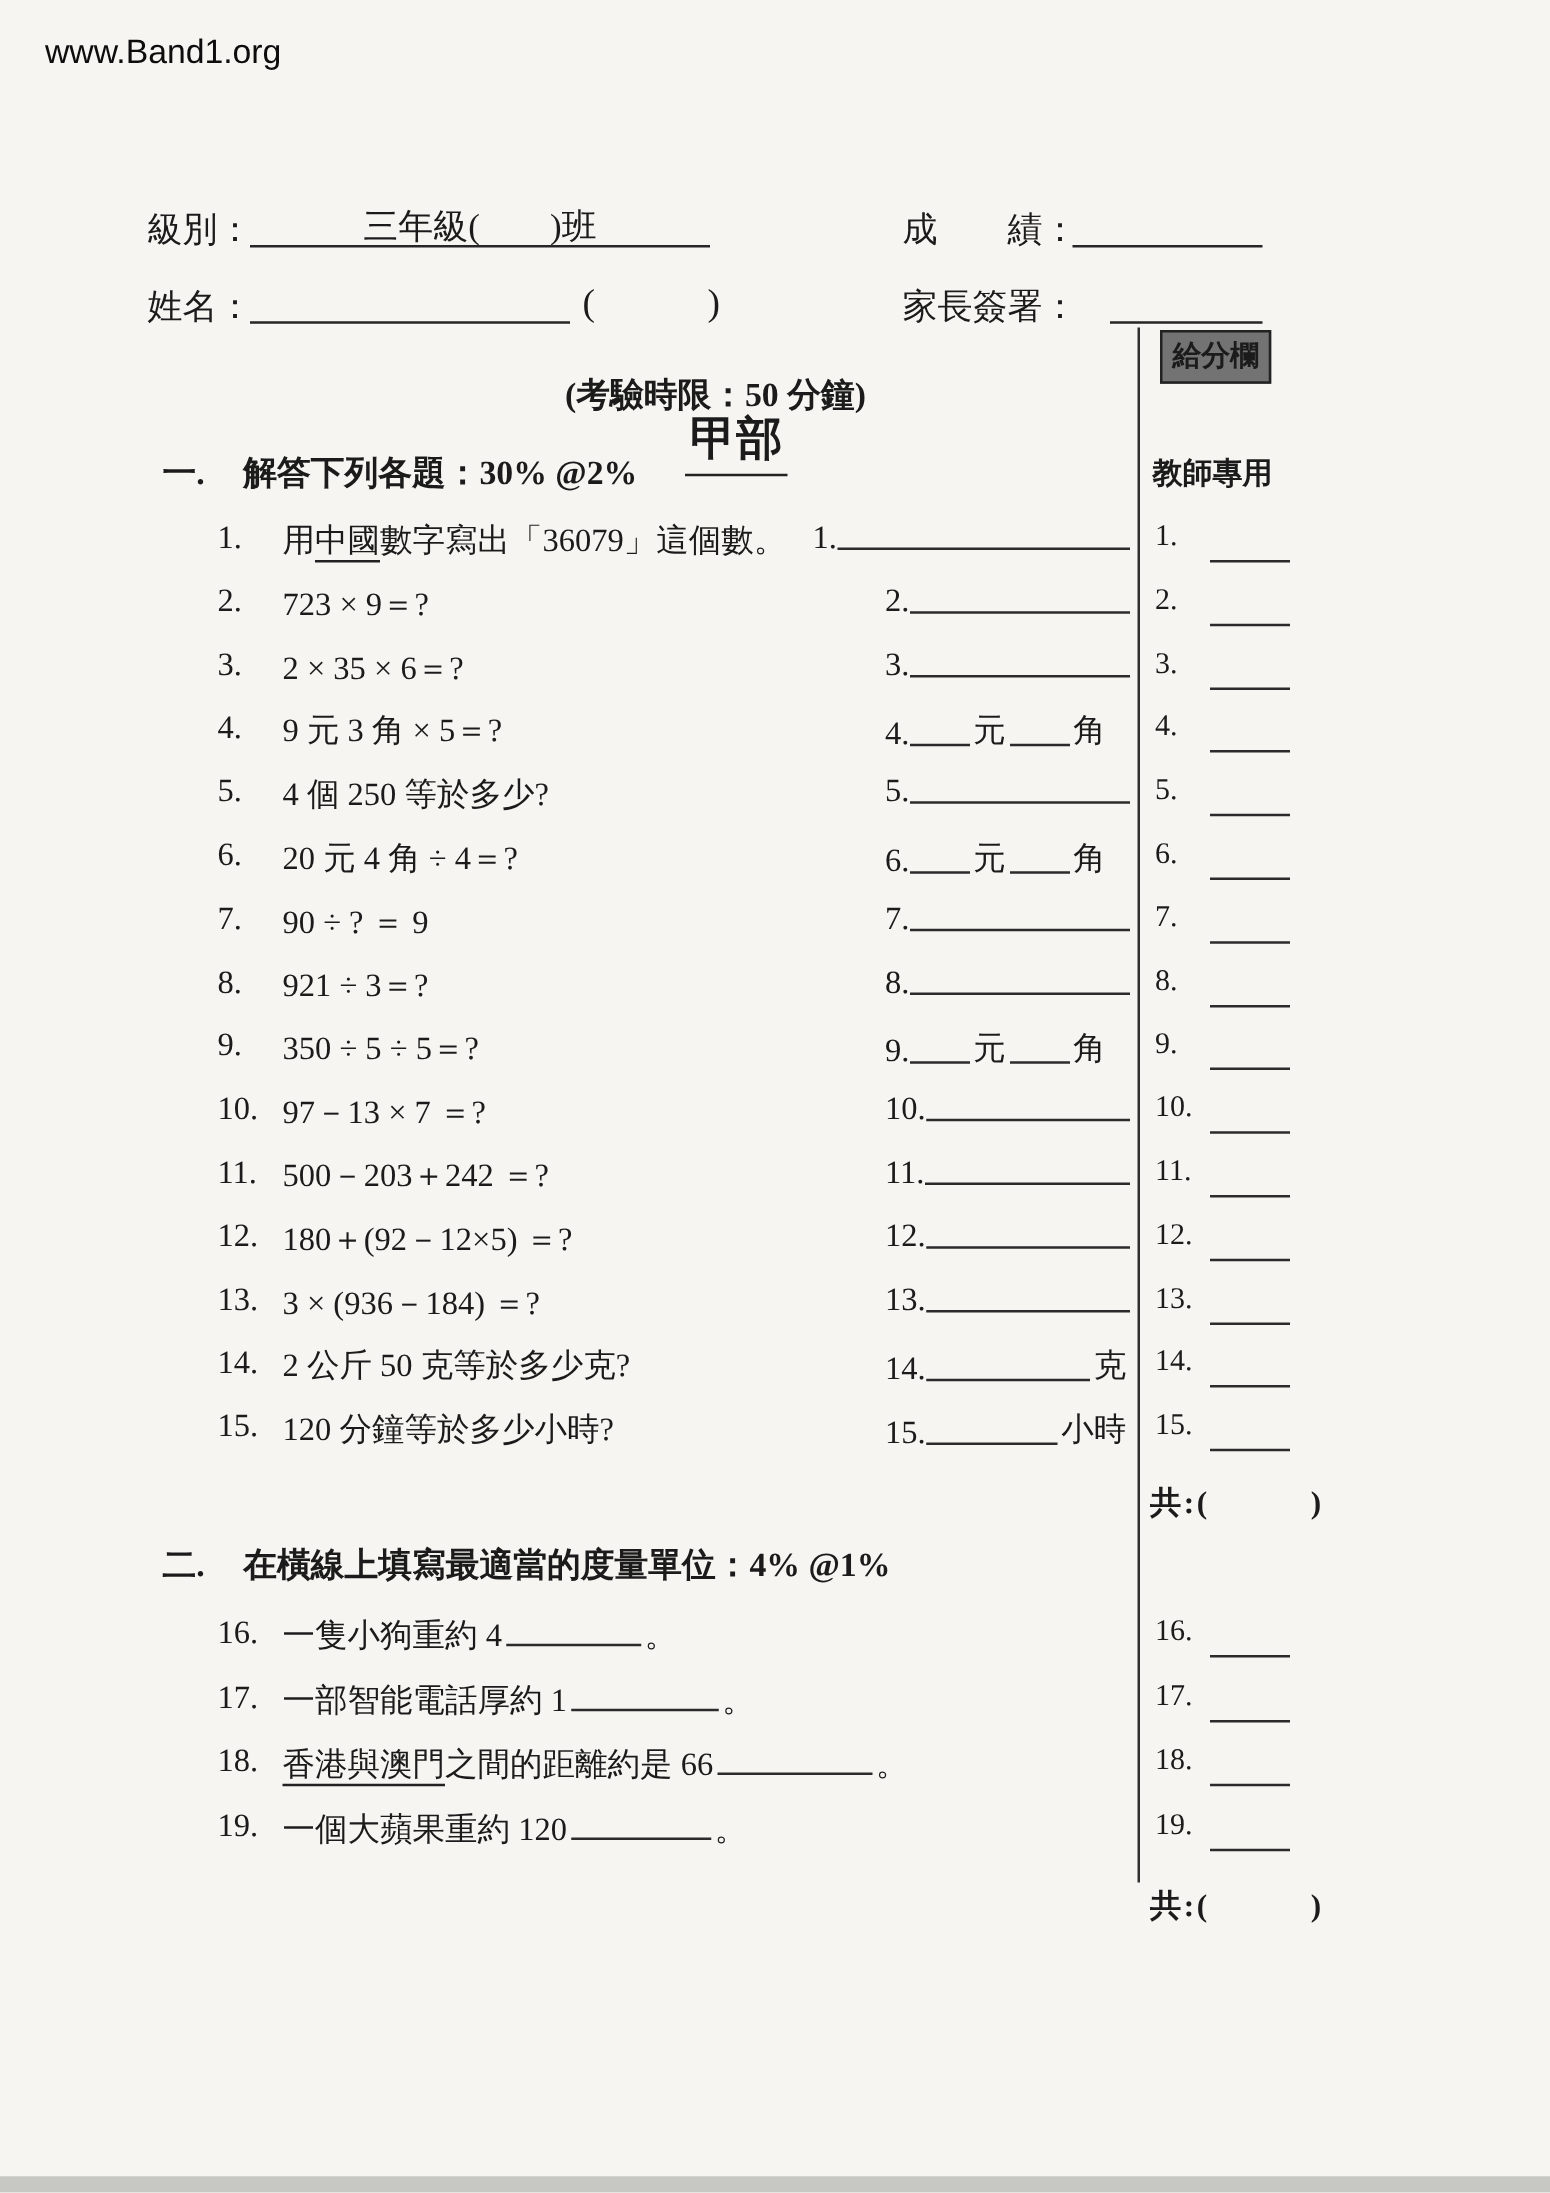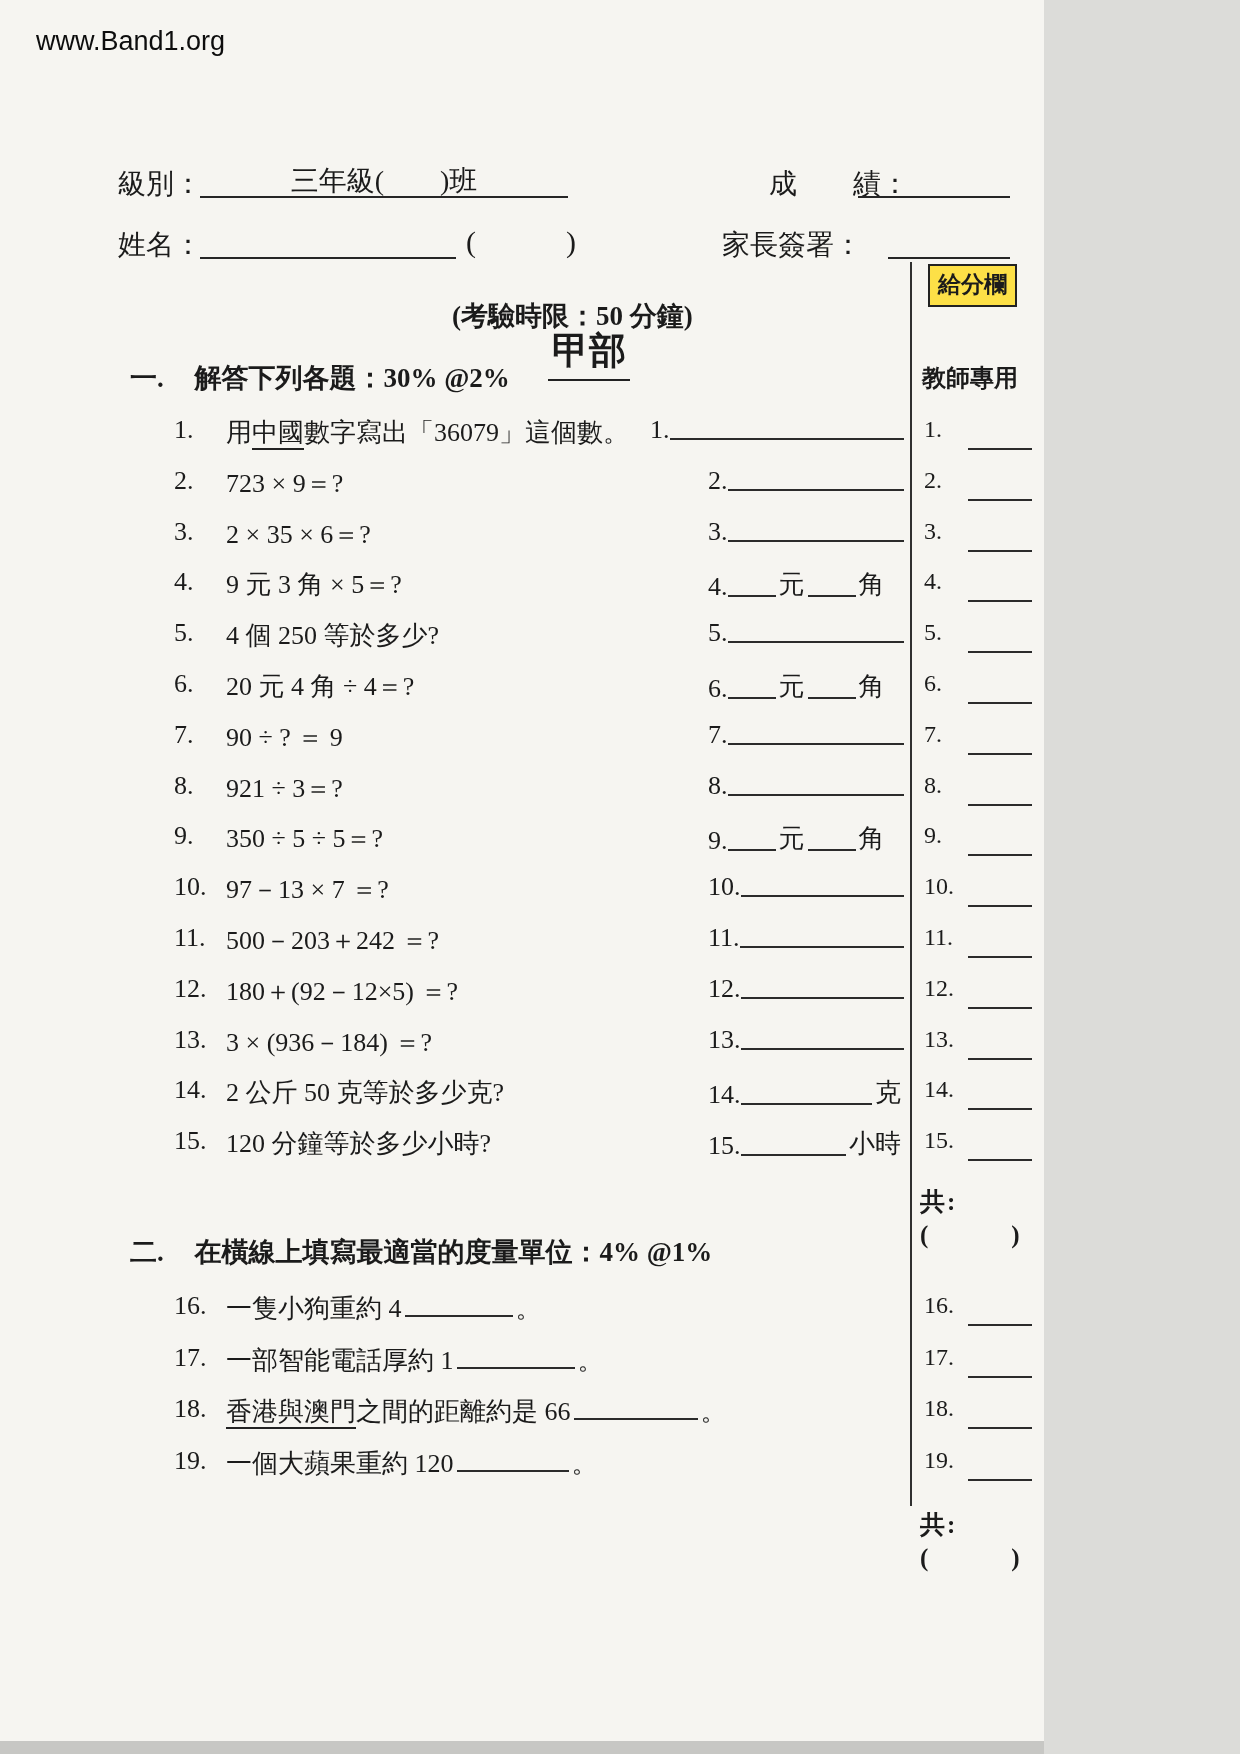--- a/index.html
+++ b/index.html
@@ -1,30 +1,30 @@
 <!DOCTYPE html>
 <html><head>
 <meta charset="utf-8">
 <style>
   * { margin:0; padding:0; box-sizing:border-box; }
   html,body { width:1240px; }
   body { background:#dcdcd9; font-family:"Liberation Serif","DejaVu Serif",serif; }
-  .page { position:relative; width:1044px; height:1754px; background:#f6f5f1; color:#1b1b1b; overflow:hidden; }
+  .page { position:relative; width:1240px; height:1754px; background:#f6f5f1; color:#1b1b1b; overflow:hidden; }
 
   .watermark { position:absolute; left:36px; top:26px; font-family:"Liberation Sans","DejaVu Sans",sans-serif; font-size:27px; color:#0d0d0d; }
 
   .title { position:absolute; top:103px; left:0; width:1000px; text-align:center; font-size:30px; font-weight:700; letter-spacing:1px; }
   .title .t-inner { display:inline-block; border-bottom:2px solid #222; padding:0 8px 4px; }
 
   .abs { position:absolute; font-size:28px; }
   .line { position:absolute; border-bottom:2px solid #262626; height:36px; }
   .line-text { text-align:center; font-size:28px; }
 
   .time-limit { position:absolute; top:272px; left:452px; font-size:27px; font-weight:600;margin-top:26px; }
-  .marks-box { position:absolute; left:928px; top:264px; border:2px solid #222; font-size:23px; font-weight:600; padding:3px 8px 5px; background:#fde047; }
+  .marks-box { position:absolute; left:928px; top:264px; border:2px solid #222; font-size:23px; font-weight:600; padding:3px 8px 5px; background:#737373; }
   .part-a { position:absolute; top:326px; left:548px; font-size:37px; font-weight:700; }
   .part-a span { display:inline-block; border-bottom:2px solid #222; padding:0 4px 3px; }
 
   .divider { position:absolute; left:910px; top:262px; height:1244px; border-left:2px solid #303030; }
 
   .section-head { position:absolute; left:130px; font-size:27px; font-weight:600; }
   .section-head .sh-num { display:inline-block; }
   .section-head .sh-text { display:inline-block; margin-left:24px; }
   .head-a { top:360px; }
   .head-b { top:1234px; }
@@ -67,21 +67,21 @@
 </head>
 <body>
 
 <div class="page">
 
   <div class="watermark">www.Band1.org</div>
 
 
   <span class="abs" style="left:118px; top:165px;">級別：</span>
   <span class="line line-text" style="left:200px; top:162px; width:368px;text-align:center;">三年級(　　)班</span>
-  <span class="abs" style="left:722px; top:165px;margin-left:47px;">成　　績：</span>
+  <span class="abs" style="left:722px; top:165px;">成　　績：</span>
   <span class="line" style="left:858px; top:162px; width:152px;"></span>
 
   <span class="abs" style="left:118px; top:226px;">姓名：</span>
   <span class="line" style="left:200px; top:223px; width:256px;"></span>
   <span class="abs" style="left:466px; top:222px; font-size:30px;">(　　　)</span>
   <span class="abs" style="left:722px; top:226px;">家長簽署：</span>
   <span class="line" style="left:888px; top:223px; width:122px;"></span>
 
   <div class="time-limit">(考驗時限：50 分鐘)</div>
   <div class="marks-box">給分欄</div>

